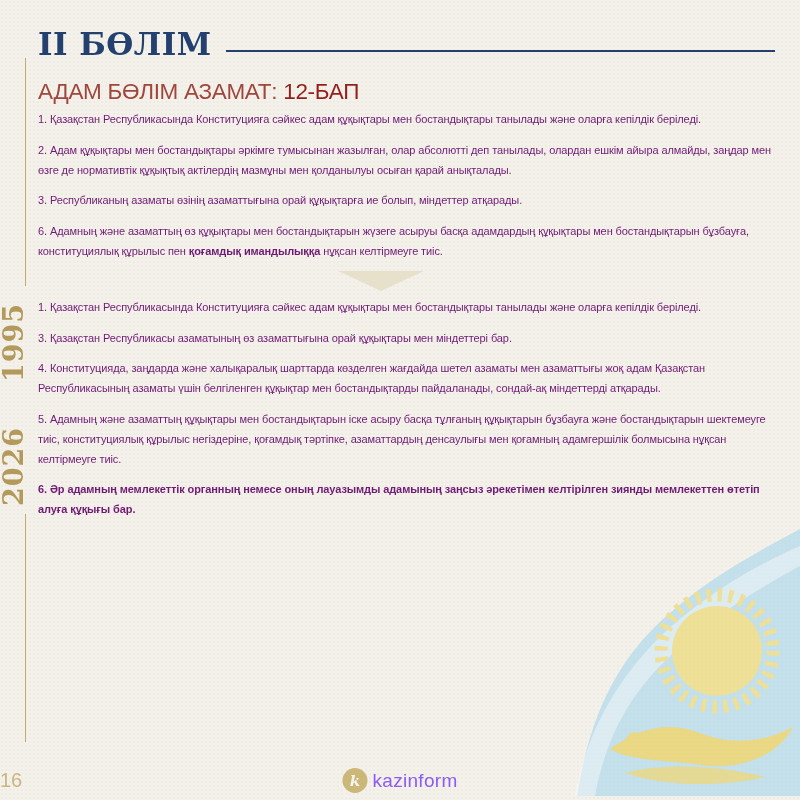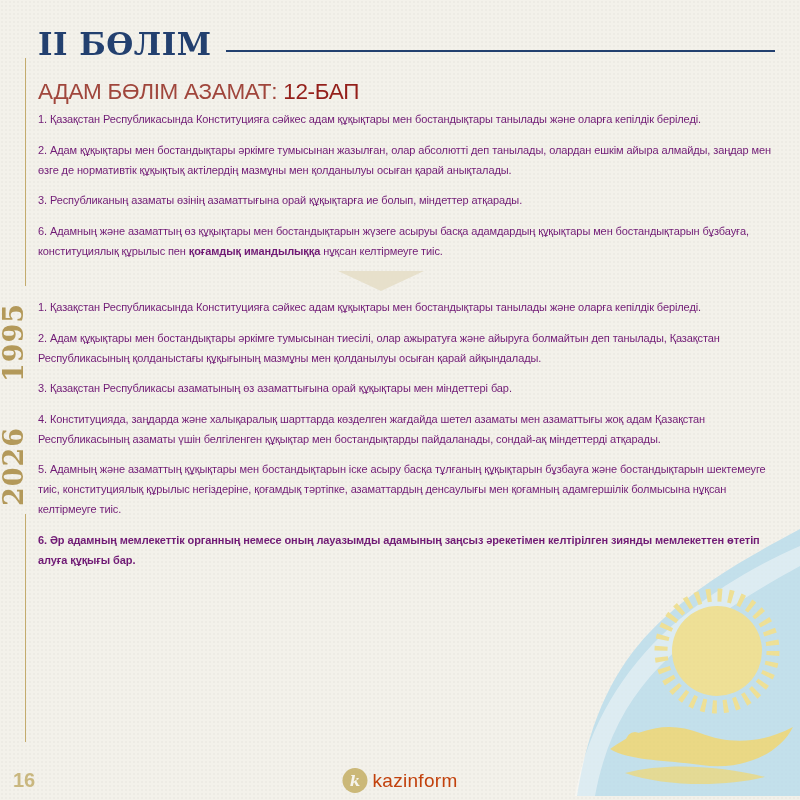--- a/index.html
+++ b/index.html
@@ -49,34 +49,34 @@
     position:absolute;left:-2px;width:38px;z-index:1;
     writing-mode:vertical-rl;transform:rotate(180deg);
     font-family:"DejaVu Serif","Liberation Serif",serif;
     font-weight:bold;font-size:27px;color:#b3995a;letter-spacing:1px;
     text-align:center;
   }
   .rail-year.y1995{top:292px;height:100px;}
   .rail-year.y2026{top:416px;height:100px;}
   
   .page-number{
-    position:absolute;left:13px;bottom:8px;z-index:2;
-    font-size:20px;font-weight:bold;color:#c9b77f;
+    position:absolute;left:0;bottom:8px;z-index:2;
+    font-size:20px;font-weight:normal;color:#c9b77f;
   }
   .logo{
     position:absolute;left:50%;transform:translateX(-50%);bottom:7px;z-index:2;
     display:flex;align-items:center;gap:5px;
   }
   .logo-circle{
     width:25px;height:25px;border-radius:50%;background:#cbb878;
     display:flex;align-items:center;justify-content:center;
     color:#f6f4ec;font-size:15px;font-weight:bold;
     font-family:"DejaVu Serif","Liberation Serif",serif;font-style:italic;
   }
-  .logo-text{font-size:19px;color:#c2410c;letter-spacing:0.3px;}
+  .logo-text{font-size:19px;color:#8b5cf6;letter-spacing:0.3px;}
   
   .flag-wrap{position:absolute;right:0;bottom:0;z-index:0;opacity:0.8;}
 </style>
 </head>
 <body>
 
 <div class="rail-line top"></div>
 <div class="rail-year y1995">1995</div>
 <div class="rail-year y2026">2026</div>
 <div class="rail-line bottom"></div>
@@ -107,21 +107,20 @@
       <p class="para"><span>2. Адам құқықтары мен бостандықтары әркімге тумысынан жазылған, олар абсолютті деп танылады, олардан ешкім айыра алмайды, заңдар мен өзге де нормативтік құқықтық актілердің мазмұны мен қолданылуы осыған қарай анықталады.</span></p>
       <p class="para"><span>3. Республиканың азаматы өзінің азаматтығына орай құқықтарға ие болып, міндеттер атқарады.</span></p>
       <p class="para"><span>6. Адамның және азаматтың өз құқықтары мен бостандықтарын жүзеге асыруы басқа адамдардың құқықтары мен бостандықтарын бұзбауға, конституциялық құрылыс пен </span><span class="b">қоғамдық имандылыққа</span><span> нұқсан келтірмеуге тиіс.</span></p>
     </div>
 
   <div class="divider-triangle"></div>
 
 
   <div class="paras">
       <p class="para"><span>1. Қазақстан Республикасында Конституцияға сәйкес адам құқықтары мен бостандықтары танылады және оларға кепілдік беріледі.</span></p>
-      <p class="para"><span>2. Адам құқықтары мен бостандықтары әркімге тумысынан тиесілі, олар ажыратуға және айыруға болмайтын деп танылады, Қазақстан Республикасының қолданыстағы құқығының мазмұны мен қолданылуы осыған қарай айқындалады.</span></p>
       <p class="para"><span>3. Қазақстан Республикасы азаматының өз азаматтығына орай құқықтары мен міндеттері бар.</span></p>
       <p class="para"><span>4. Конституцияда, заңдарда және халықаралық шарттарда көзделген жағдайда шетел азаматы мен азаматтығы жоқ адам Қазақстан Республикасының азаматы үшін белгіленген құқықтар мен бостандықтарды пайдаланады, сондай-ақ міндеттерді атқарады.</span></p>
       <p class="para"><span>5. Адамның және азаматтың құқықтары мен бостандықтарын іске асыру басқа тұлғаның құқықтарын бұзбауға және бостандықтарын шектемеуге тиіс, конституциялық құрылыс негіздеріне, қоғамдық тәртіпке, азаматтардың денсаулығы мен қоғамның адамгершілік болмысына нұқсан келтірмеуге тиіс.</span></p>
       <p class="para"><span class="b">6. Әр адамның мемлекеттік органның немесе оның лауазымды адамының заңсыз әрекетімен келтірілген зиянды мемлекеттен өтетіп алуға құқығы бар.</span></p>
     </div>
 
 </div>
 
 <div class="page-number">16</div>
 <div class="logo">

